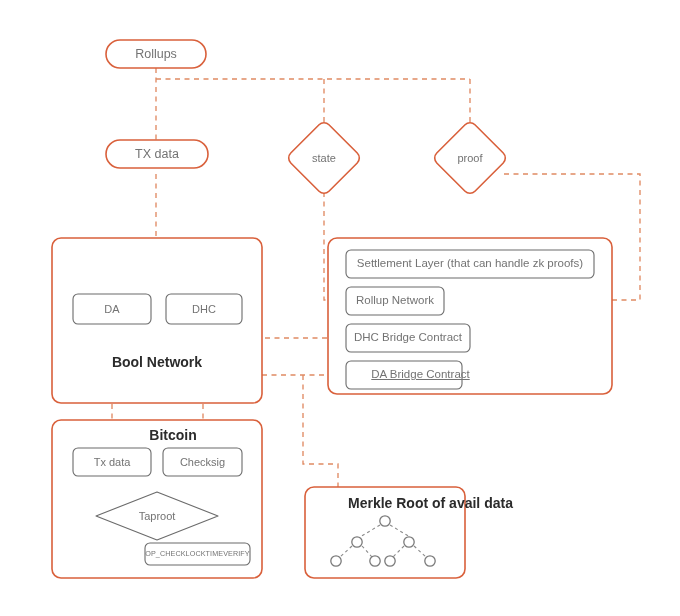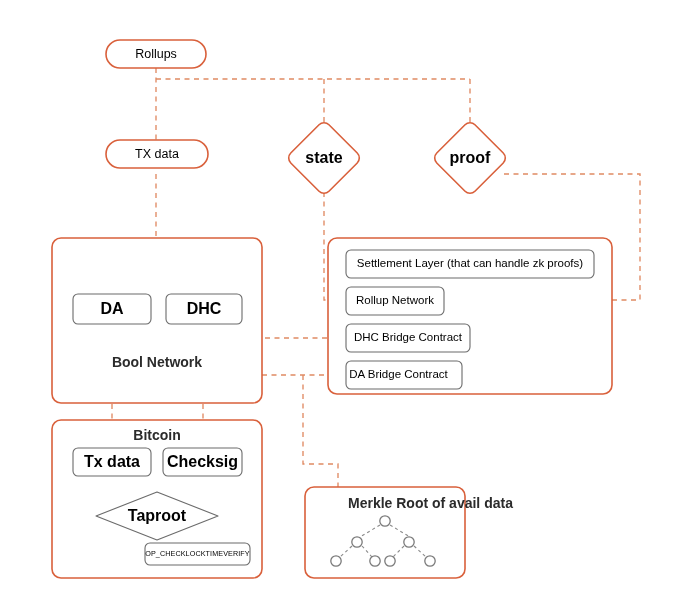--- a/index.html
+++ b/index.html
@@ -25,28 +25,28 @@
     top: 0;
     width: 680px;
     height: 616px;
   }
   
   .node-label {
     position: absolute;
     display: flex;
     align-items: center;
     justify-content: center;
-    color: #000000;
+    color: #737373;
     text-align: left;
     line-height: 1.15;
     pointer-events: none;
     white-space: nowrap;
   }
   .lbl-13 { font-size: 12.5px; }
-  .lbl-12 { font-size: 16px; font-weight: bold; }
+  .lbl-12 { font-size: 11px; }
   .lbl-11 { font-size: 11.5px; border-radius: 8px; }
   .lbl-7  { font-size: 7.2px; letter-spacing: 0.1px; }
   .panel-title {
     position: absolute;
     font-size: 14px;
     color: #2b2b2b;
     font-weight: 600;
     text-align: center;
     white-space: nowrap;
   }
@@ -167,23 +167,23 @@
   <div class="node-label lbl-12" style="left:166px; top:294px; width:76px; height:30px;">DHC</div>
 
   <div class="panel-title" style="left:52px; top:354px; width:210px;">Bool Network</div>
 
   <div class="node-label lbl-11" style="left:346px; top:250px; width:248px; height:28px;">Settlement Layer (that can handle zk proofs)</div>
 
   <div class="node-label lbl-11" style="left:346px; top:287px; width:98px; height:28px;">Rollup Network</div>
 
   <div class="node-label lbl-11" style="left:346px; top:324px; width:124px; height:28px;">DHC Bridge Contract</div>
 
-  <div class="node-label lbl-11" style="left:335px; top:361px; width:127px; height:28px;">DA Bridge Contract</div>
-
-  <div class="panel-title" style="left:52px; top:427px; width:210px;">Bitcoin</div>
+  <div class="node-label lbl-11" style="left:357px; top:361px; width:127px; height:28px;text-decoration:underline;">DA Bridge Contract</div>
+
+  <div class="panel-title" style="left:52px; top:427px; width:210px;padding-left:16px;">Bitcoin</div>
 
   <div class="node-label lbl-12" style="left:73px; top:448px; width:78px; height:28px;">Tx data</div>
 
   <div class="node-label lbl-12" style="left:163px; top:448px; width:79px; height:28px;">Checksig</div>
 
   <div class="node-label lbl-7" style="left:145px; top:543px; width:105px; height:22px;">OP_CHECKLOCKTIMEVERIFY</div>
 
   <div class="node-label lbl-12" style="left:117px; top:504px; width:80px; height:24px;">Taproot</div>
 
   <div class="panel-title" style="left:305px; top:495px; width:160px;padding-left:43px;">Merkle Root of avail data</div>

